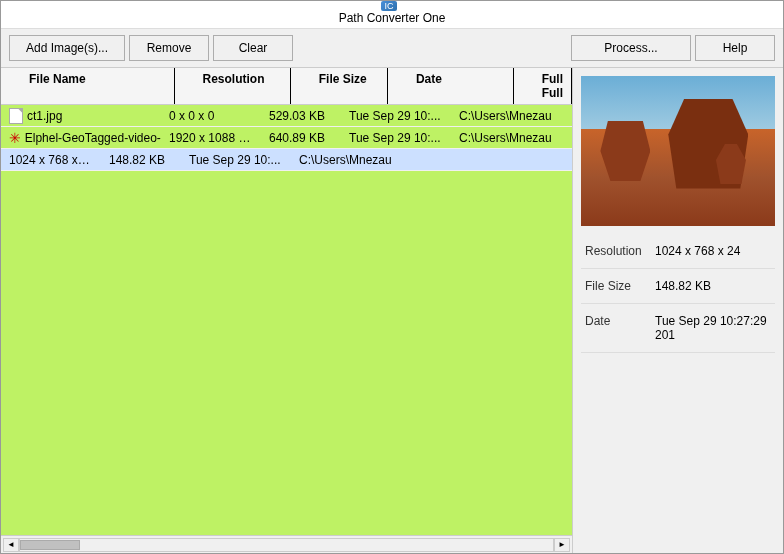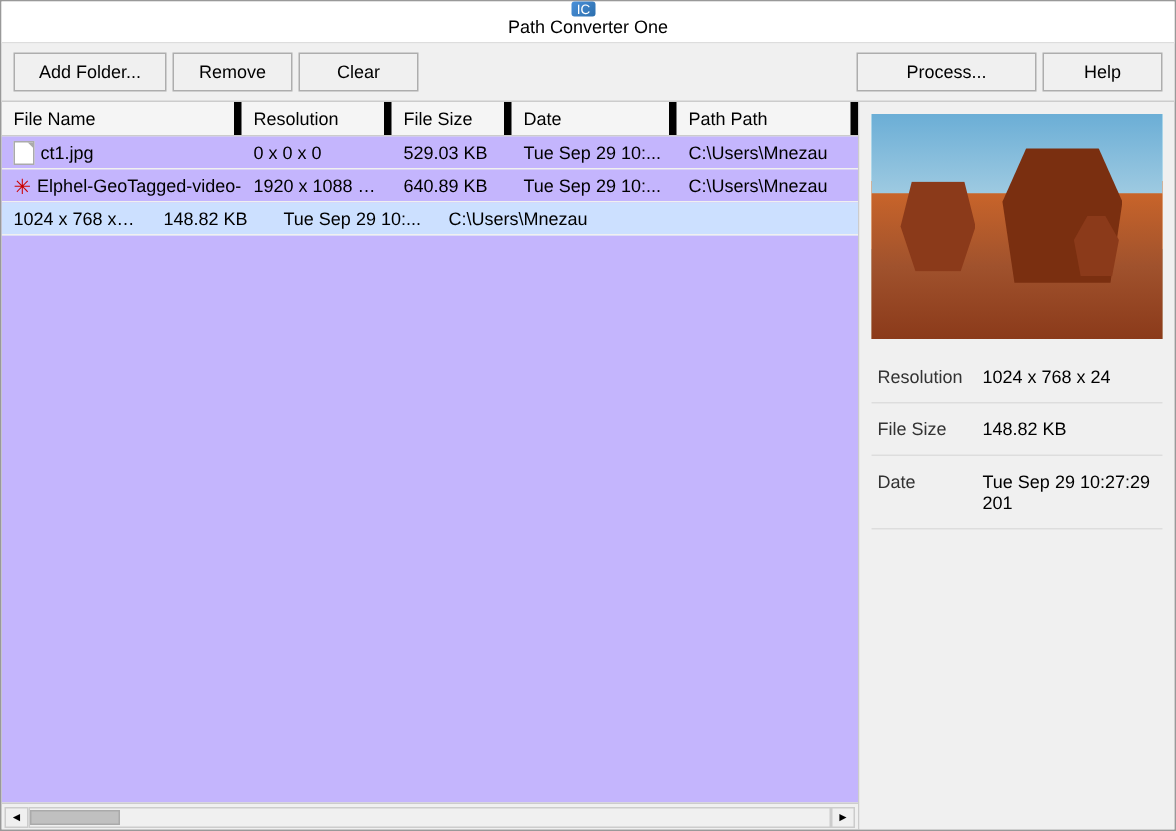--- a/index.html
+++ b/index.html
@@ -95,35 +95,36 @@
       overflow: hidden;
     }
     .table-header {
       display: flex;
       background: #f5f5f5;
       border-bottom: 1px solid #ccc;
       padding: 0;
     }
     .th {
       padding: 4px 8px;
-      font-weight: normal;
-      border-right: 5px solid #000000;
+      font-weight: bold;
+      border-right: 1px solid #000000;
       font-size: 12px;
       color: #000;
+      margin-left: 20px;
     }
     .th-filename { width: 160px; }
     .th-resolution { width: 100px; }
     .th-filesize { width: 80px; }
     .th-date { width: 110px; }
     .th-fullpath { flex: 1; }
     .table-body {
       flex: 1;
       overflow-y: auto;
       overflow-x: hidden;
-      background: #c4b5fd;
+      background: #bef264;
     }
     .table-row {
       display: flex;
       align-items: center;
       border-bottom: 1px solid #f0f0f0;
       cursor: pointer;
       height: 22px;
     }
     .table-row.selected { background: #cce0ff; }
     .td {
@@ -318,38 +319,38 @@
     </div>
     <span class="title-text">Path Converter One</span>
     <div class="title-controls">
       <button class="title-btn">—</button>
       <button class="title-btn">☐</button>
       <button class="title-btn close">✕</button>
     </div>
   </div>
 
   <div class="toolbar">
-    <button class="toolbar-btn">Add Folder...</button>
+    <button class="toolbar-btn">Add Image(s)...</button>
     <button class="toolbar-btn">Remove</button>
     <button class="toolbar-btn">Clear</button>
     <div class="toolbar-spacer"></div>
     <button class="toolbar-btn process">Process...</button>
     <button class="toolbar-btn">Help</button>
   </div>
 
   <div class="main-content">
 
     <div class="file-list-area">
 
       <div class="table-header">
         <div class="th th-filename">File Name</div>
         <div class="th th-resolution">Resolution</div>
         <div class="th th-filesize">File Size</div>
         <div class="th th-date">Date</div>
-        <div class="th th-fullpath">Path Path</div>
+        <div class="th th-fullpath">Full Full</div>
       </div>
 
       <div class="table-body">
 
         <div class="table-row">
           <div class="td td-filename">
             <span class="file-icon"></span>
             <span>ct1.jpg</span>
           </div>
           <div class="td td-resolution">0 x 0 x 0</div>

